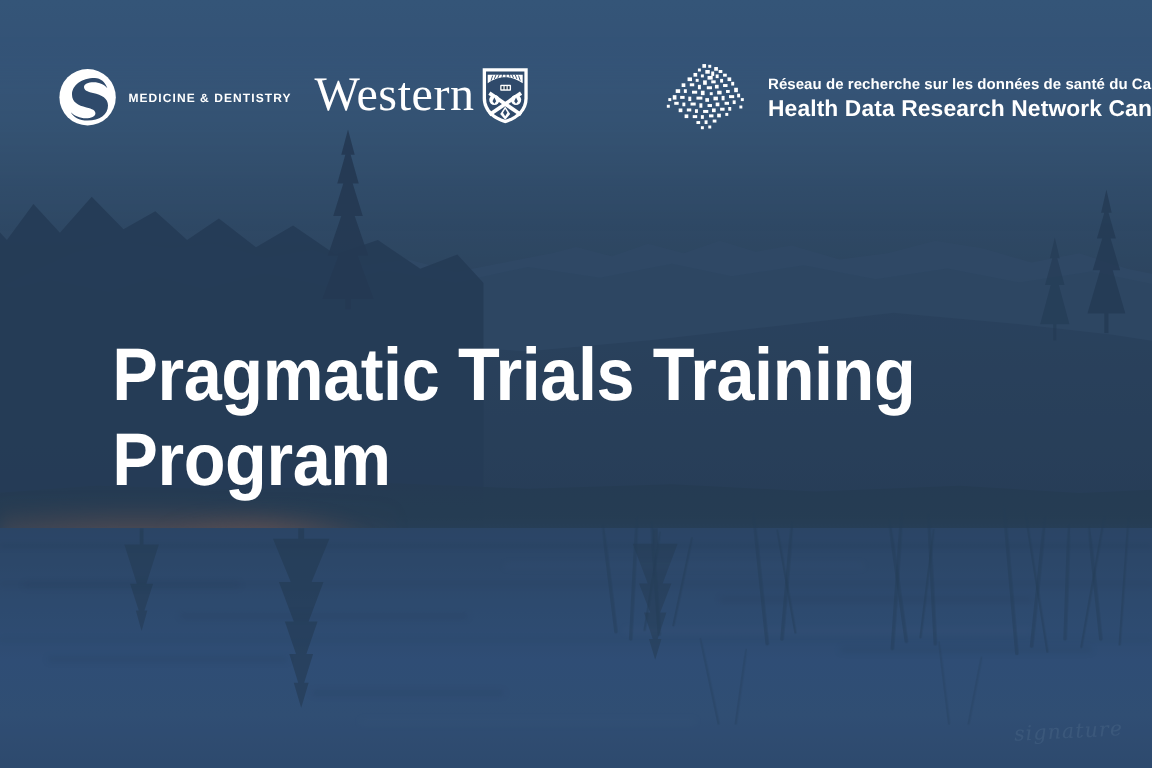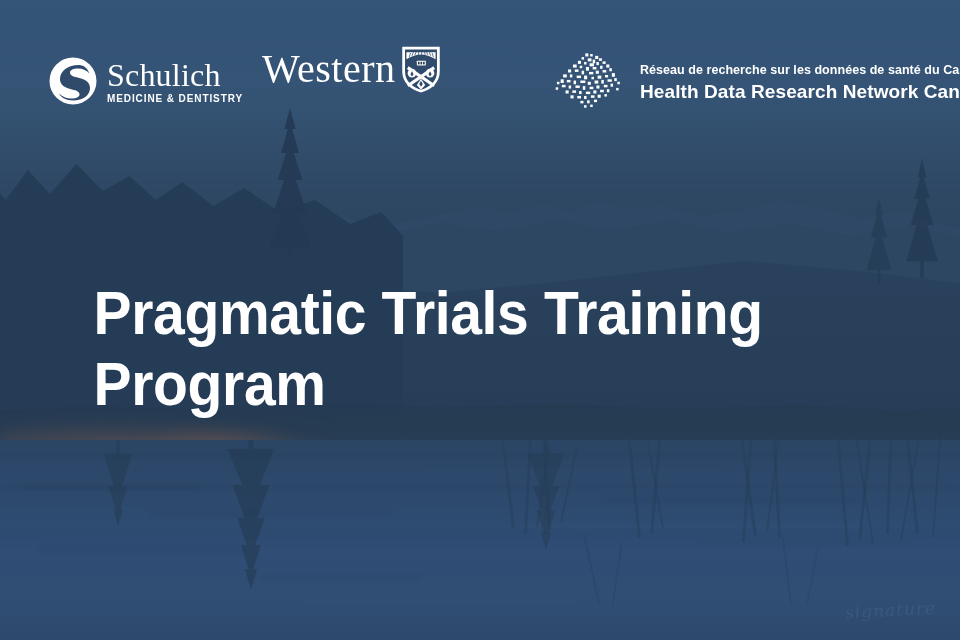--- a/index.html
+++ b/index.html
@@ -304,21 +304,21 @@
     font-family: "Liberation Sans", sans-serif;
     font-size: 10px;
     font-weight: bold;
     color: #ffffff;
     letter-spacing: 0.9px;
     display: block;
     margin-top: 3px;
   }
 
   
-  .logo-western { left: 262px; top: 2px; }
+  .logo-western { left: 262px; top: 12px; }
   .western-name {
     font-family: "Liberation Serif", serif;
     font-size: 40px;
     color: #ffffff;
     letter-spacing: 0.5px;
     line-height: 1;
   }
   .western-shield {
     width: 42px; height: 50px;
     margin-left: 4px;
@@ -449,21 +449,20 @@
     <div class="logo logo-schulich">
       <svg class="schulich-mark" viewBox="0 0 100 100">
         <circle cx="50" cy="50" r="47" fill="#ffffff"></circle>
         <path d="M62 18 C40 18 24 30 24 46 C24 58 34 64 48 67 C58 69 63 72 63 77
                  C63 82 56 85 47 85 C37 85 28 81 22 75 C26 83 36 89 50 89
                  C70 89 84 79 84 64 C84 52 74 46 59 43 C49 41 44 38 44 33
                  C44 28 51 25 60 25 C70 25 78 29 83 35 C79 25 72 18 62 18 Z" fill="#2f4a6b"></path>
         <path d="M22 40 C14 48 13 62 20 71 C16 58 17 48 22 40 Z" fill="#2f4a6b" opacity="0"></path>
       </svg>
       <div class="schulich-words">
-        <span class="schulich-name">Schulich</span>
         <span class="schulich-sub">MEDICINE &amp; DENTISTRY</span>
       </div>
     </div>
 
     <div class="logo logo-western">
       <span class="western-name">Western</span>
       <svg class="western-shield" viewBox="0 0 60 72">
         <path d="M3 4 H57 V40 C57 56 44 66 30 70 C16 66 3 56 3 40 Z" fill="#ffffff"></path>
         <path d="M7 8 H53 V40 C53 54 42 62 30 66 C18 62 7 54 7 40 Z" fill="#2f4a6b"></path>
         <path d="M9 12 H51 V22 C44 17 36 15 30 15 C24 15 16 17 9 22 Z" fill="#ffffff"></path>

